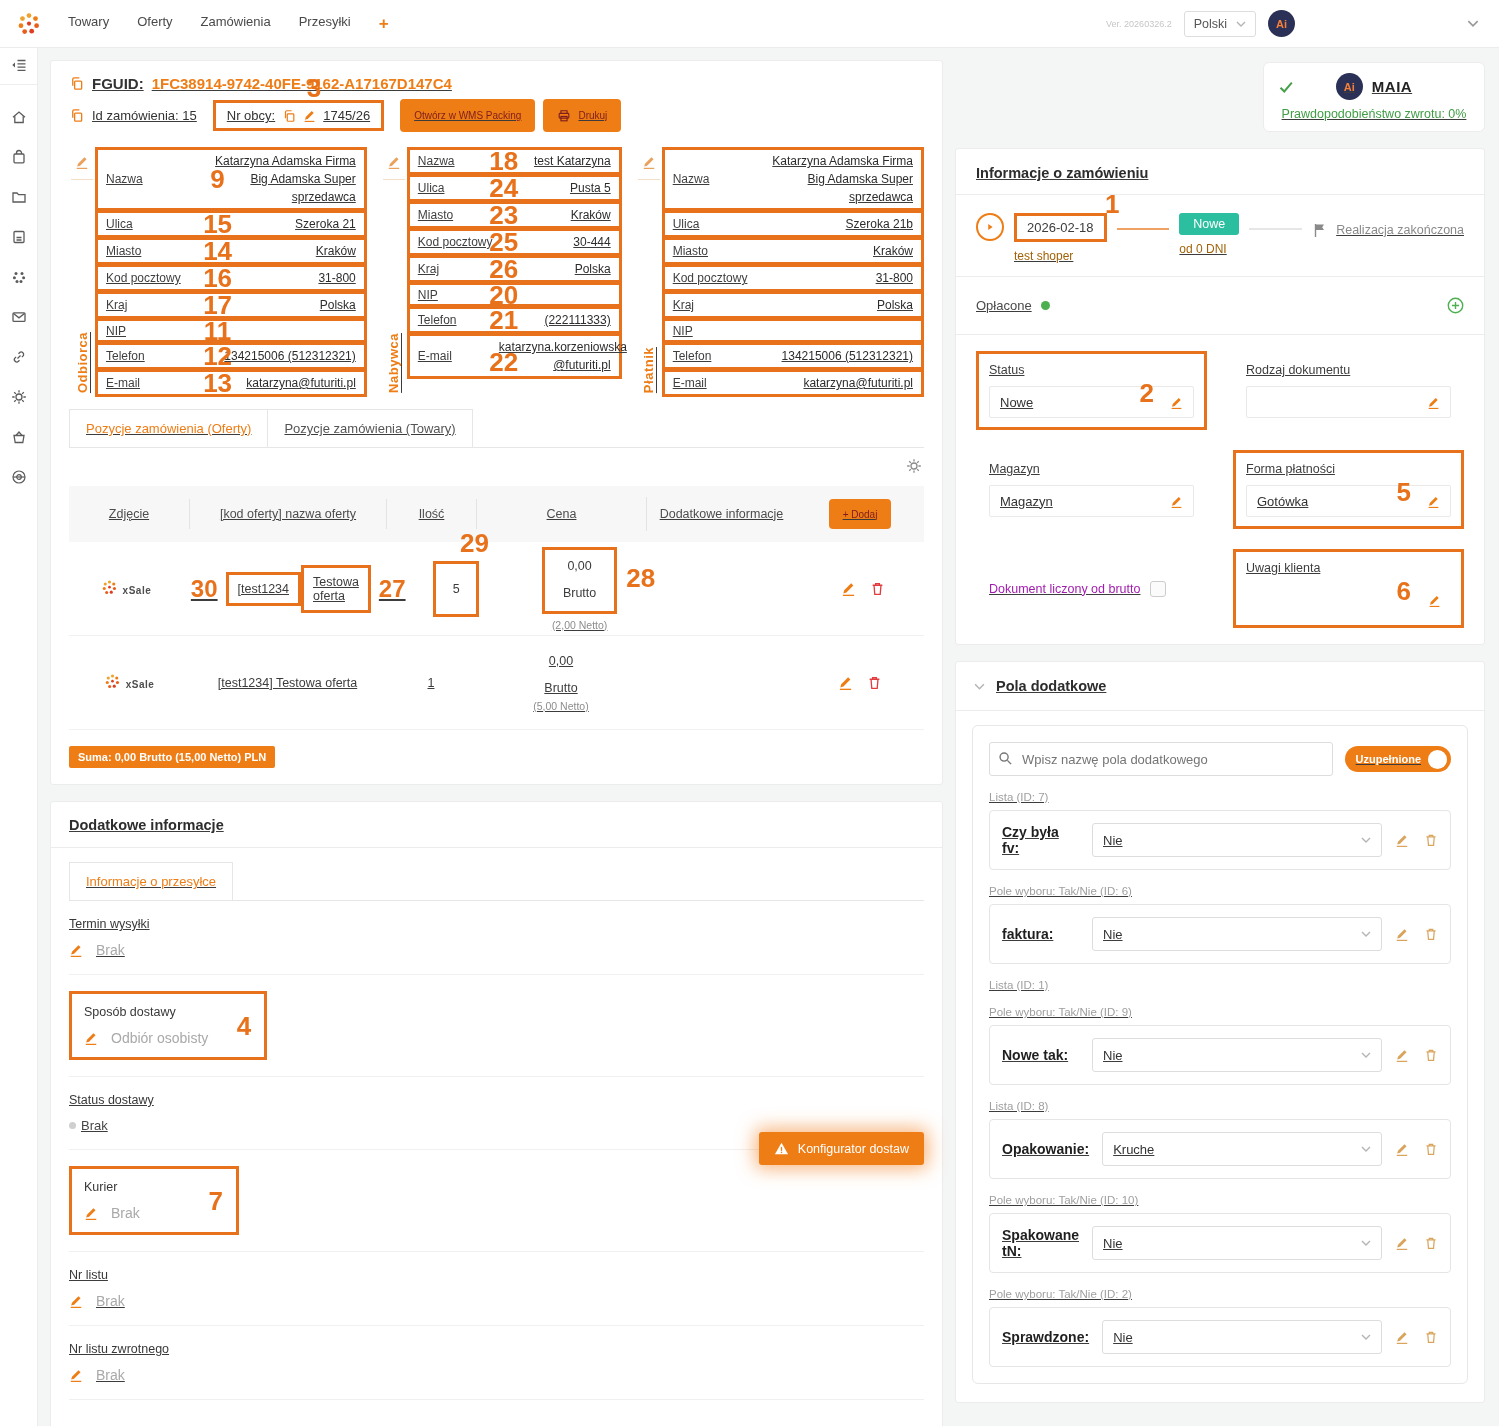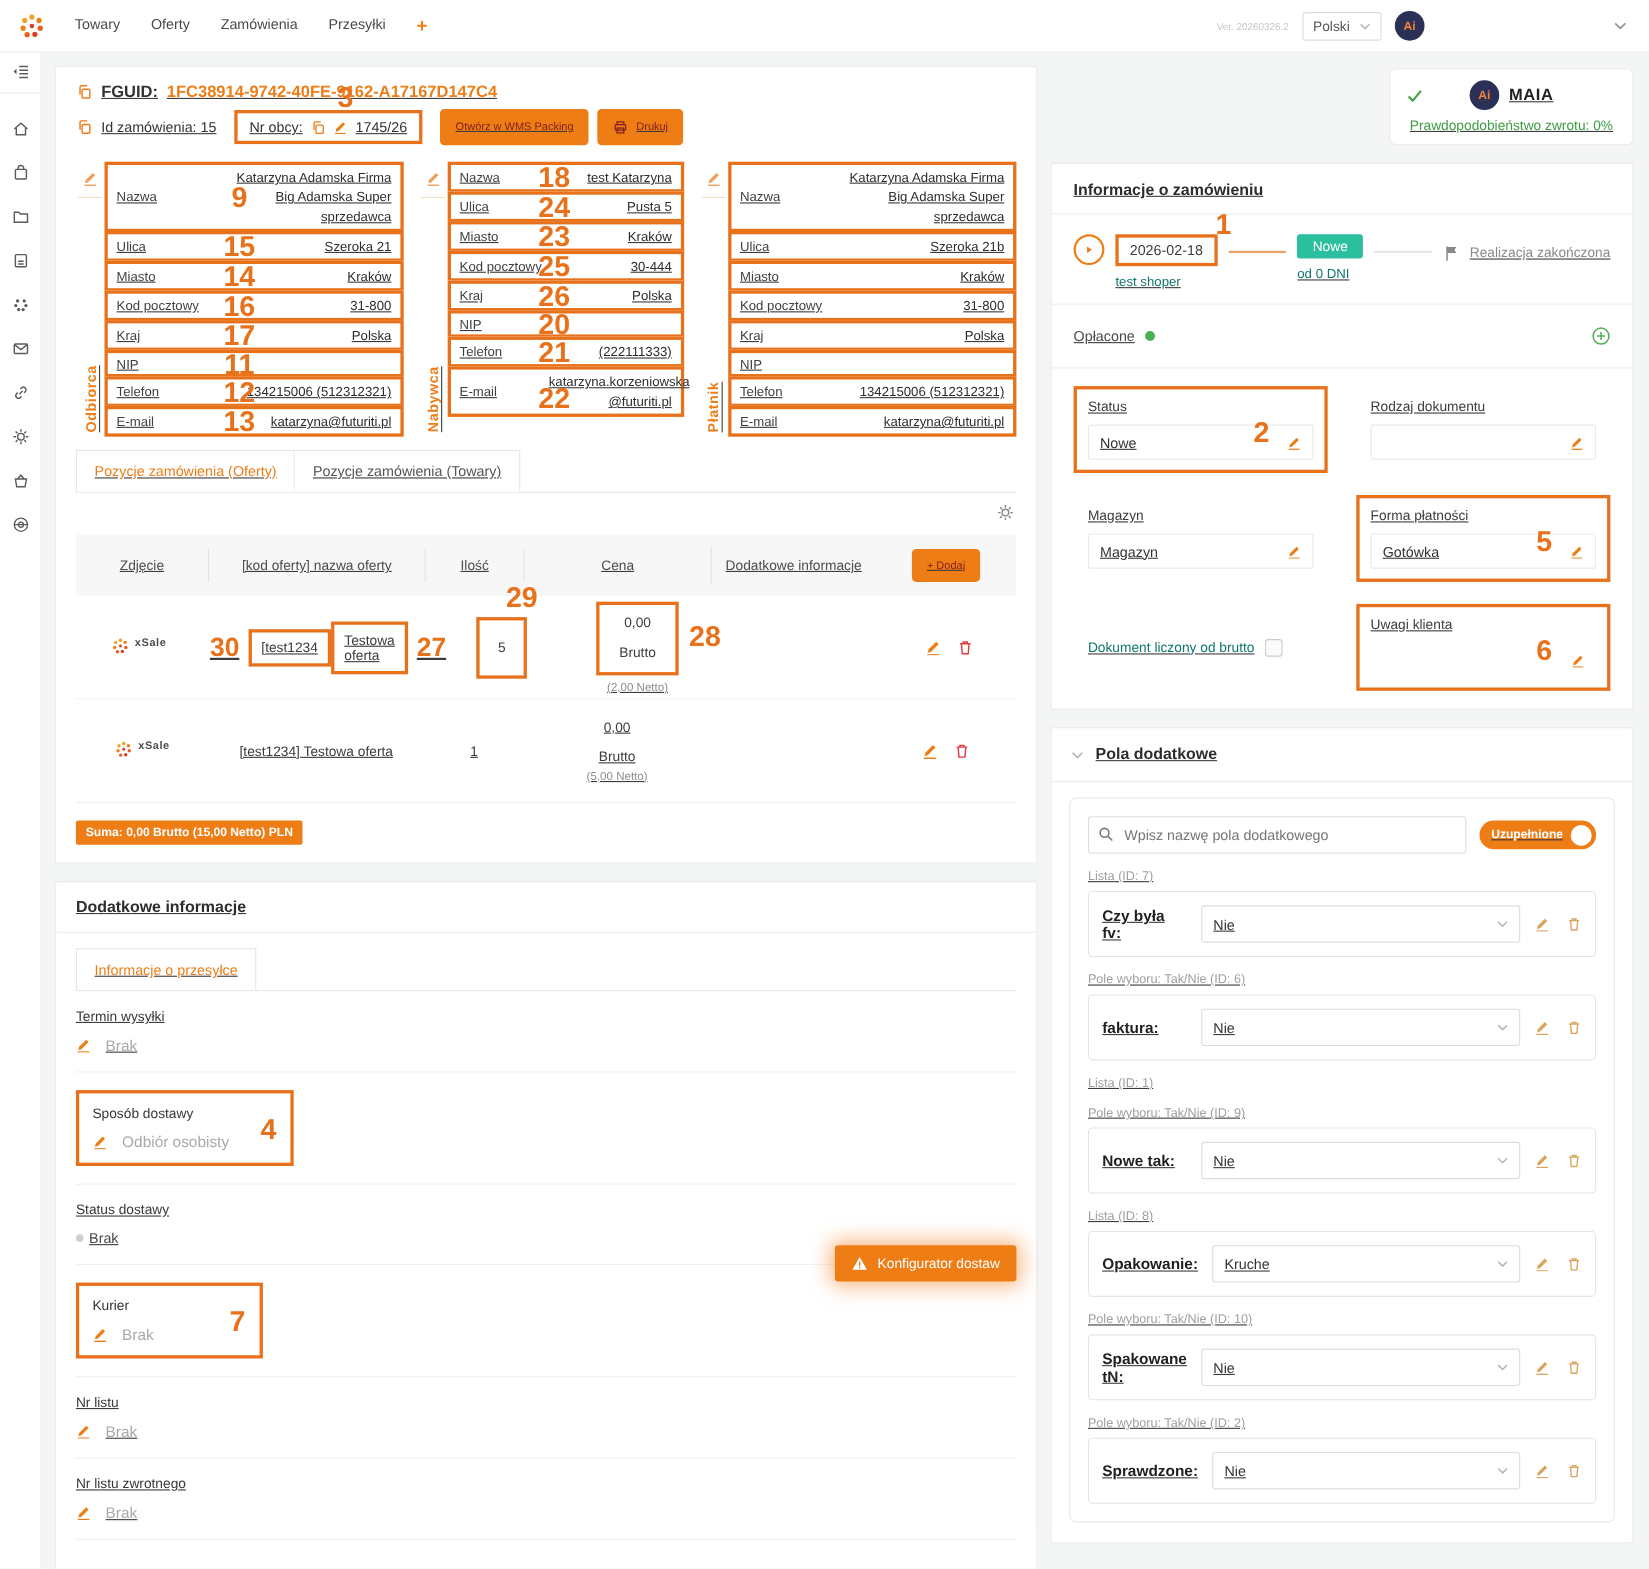--- a/index.html
+++ b/index.html
@@ -69,21 +69,21 @@
 .itable-head>div{padding:8px 0;}
 .itable-head>div+div{border-left:1px solid #e3e3e3;}
 .col-img{width:120px;text-align:center;}
 .col-name{flex:1;text-align:left;display:flex;align-items:center;justify-content:center;}
 .col-qty{width:90px;text-align:center;}
 .col-price{width:170px;text-align:center;}
 .col-info{width:150px;text-align:center;line-height:1.5;}
 .col-act{width:128px;display:flex;justify-content:center;align-items:center;gap:14px;border-left:none !important;}
 .irow{display:flex;align-items:center;min-height:94px;border-bottom:1px solid #f1f1f1;font-size:12.5px;background:#fff;}
 .irow:last-of-type{border-bottom:1px solid #f1f1f1;}
-.thumb{display:inline-flex;align-items:flex-start;justify-content:center;gap:5px;}
+.thumb{display:inline-flex;align-items:flex-end;justify-content:center;gap:5px;}
 .logo-txt{font-size:10px;font-weight:bold;color:#4e4e4e;letter-spacing:.5px;}
 .flank-num{color:var(--ann);font-weight:bold;font-size:24px;margin:0 8px;}
 .code-ann{border:3px solid var(--ann);padding:7px 9px;display:inline-block;}
 .qty-wrap{position:relative;display:inline-block;}
 .qty-ann{border:3px solid var(--ann);width:46px;height:56px;display:inline-flex;align-items:center;justify-content:center;}
 .qty-num{top:-31px;left:58%;}
 .price-wrap{position:relative;display:inline-block;}
 .price-ann{border:3px solid var(--ann);padding:9px 18px 11px;display:flex;flex-direction:column;gap:13px;align-items:center;}
 .price-num{right:-38px;top:28%;margin-left:23px;}
 .price-netto{color:#8d8d8d;font-size:10.5px;margin-top:5px;}
@@ -113,37 +113,37 @@
 .maia-check{position:absolute;left:0;color:var(--green);}
 .maia-name{font-weight:bold;font-size:15px;letter-spacing:.5px;color:#222;}
 .maia-sub{color:#3f9d44;font-size:12.5px;text-align:center;margin-top:7px;}
 
 
 .info-card{padding:16px 20px;}
 .timeline{display:flex;align-items:flex-start;gap:10px;margin:18px 0 8px;}
 .play{width:28px;height:28px;border:2px solid var(--orange);border-radius:50%;color:var(--orange);display:flex;align-items:center;justify-content:center;flex:none;cursor:pointer;}
 .tl-date-box{border:3px solid var(--ann);padding:4px 10px;font-size:13px;position:relative;display:inline-block;}
 .tl-num{top:-25px;right:-16px;}
-.tl-sub{color:#0f766e;font-size:12px;margin-top:7px;}
+.tl-sub{color:#a16207;font-size:12px;margin-top:7px;}
 .tl-line{flex:1;height:2px;margin-top:15px;}
 .tl-line.or{background:#f0a265;}
 .tl-line.gr{background:#e6e6e6;}
 .badge-new{background:var(--teal);color:#fff;border-radius:3px;padding:4px 14px;font-size:12.5px;display:inline-block;}
 .tl-flag{display:flex;gap:8px;color:#8a8a8a;font-size:12.5px;margin-top:9px;align-items:center;}
 .paid-row{display:flex;align-items:center;gap:9px;padding:7px 0;font-size:13px;color:#4a4a4a;}
 .paid-dot{width:9px;height:9px;background:#4caf50;border-radius:50%;}
 .plus-circle{margin-left:auto;color:#4caf50;cursor:pointer;}
 .info-grid{display:grid;grid-template-columns:1fr 1fr;column-gap:26px;row-gap:20px;margin-top:16px;}
 .flabel{font-size:12.5px;color:#3d3d3d;margin-bottom:9px;}
 .ctl{border:1px solid #e9e9e9;border-radius:2px;height:32px;display:flex;align-items:center;padding:0 10px;font-size:13px;color:#333;}
 .ctl .grow{flex:1;}
 .info-ann{border:3px solid var(--ann);padding:9px 10px;position:relative;}
 .info-num{right:50px;top:50%;transform:translateY(-42%);}
 .ifield.pad{padding:12px 13px;}
-.chk-row{display:flex;align-items:center;gap:10px;font-size:12.5px;color:#0f766e;}
+.chk-row{display:flex;align-items:center;gap:10px;font-size:12.5px;color:#a21caf;}
 .chk{width:16px;height:16px;border:1px solid #ccc;border-radius:3px;background:#fbfbfb;cursor:pointer;}
 
 
 .cf-head{display:flex;gap:11px;padding:16px 18px;align-items:center;color:#2d2d2d;}
 .cf-body{margin:2px 16px 18px;border:1px solid #e7e7e7;border-radius:6px;padding:16px;}
 .cf-search-row{display:flex;gap:12px;align-items:center;}
 .cf-search{position:relative;flex:1;}
 .cf-search input{width:100%;height:34px;border:1px solid #ddd;border-radius:3px;padding:0 10px 0 32px;font-size:13px;color:#333;font-family:inherit;}
 .cf-search .sic{position:absolute;left:9px;top:9px;color:#777;}
 .toggle{background:var(--orange);height:26px;border-radius:13px;display:flex;align-items:center;gap:7px;padding:0 4px 0 11px;color:#fff;font-size:11px;font-weight:bold;cursor:pointer;}

